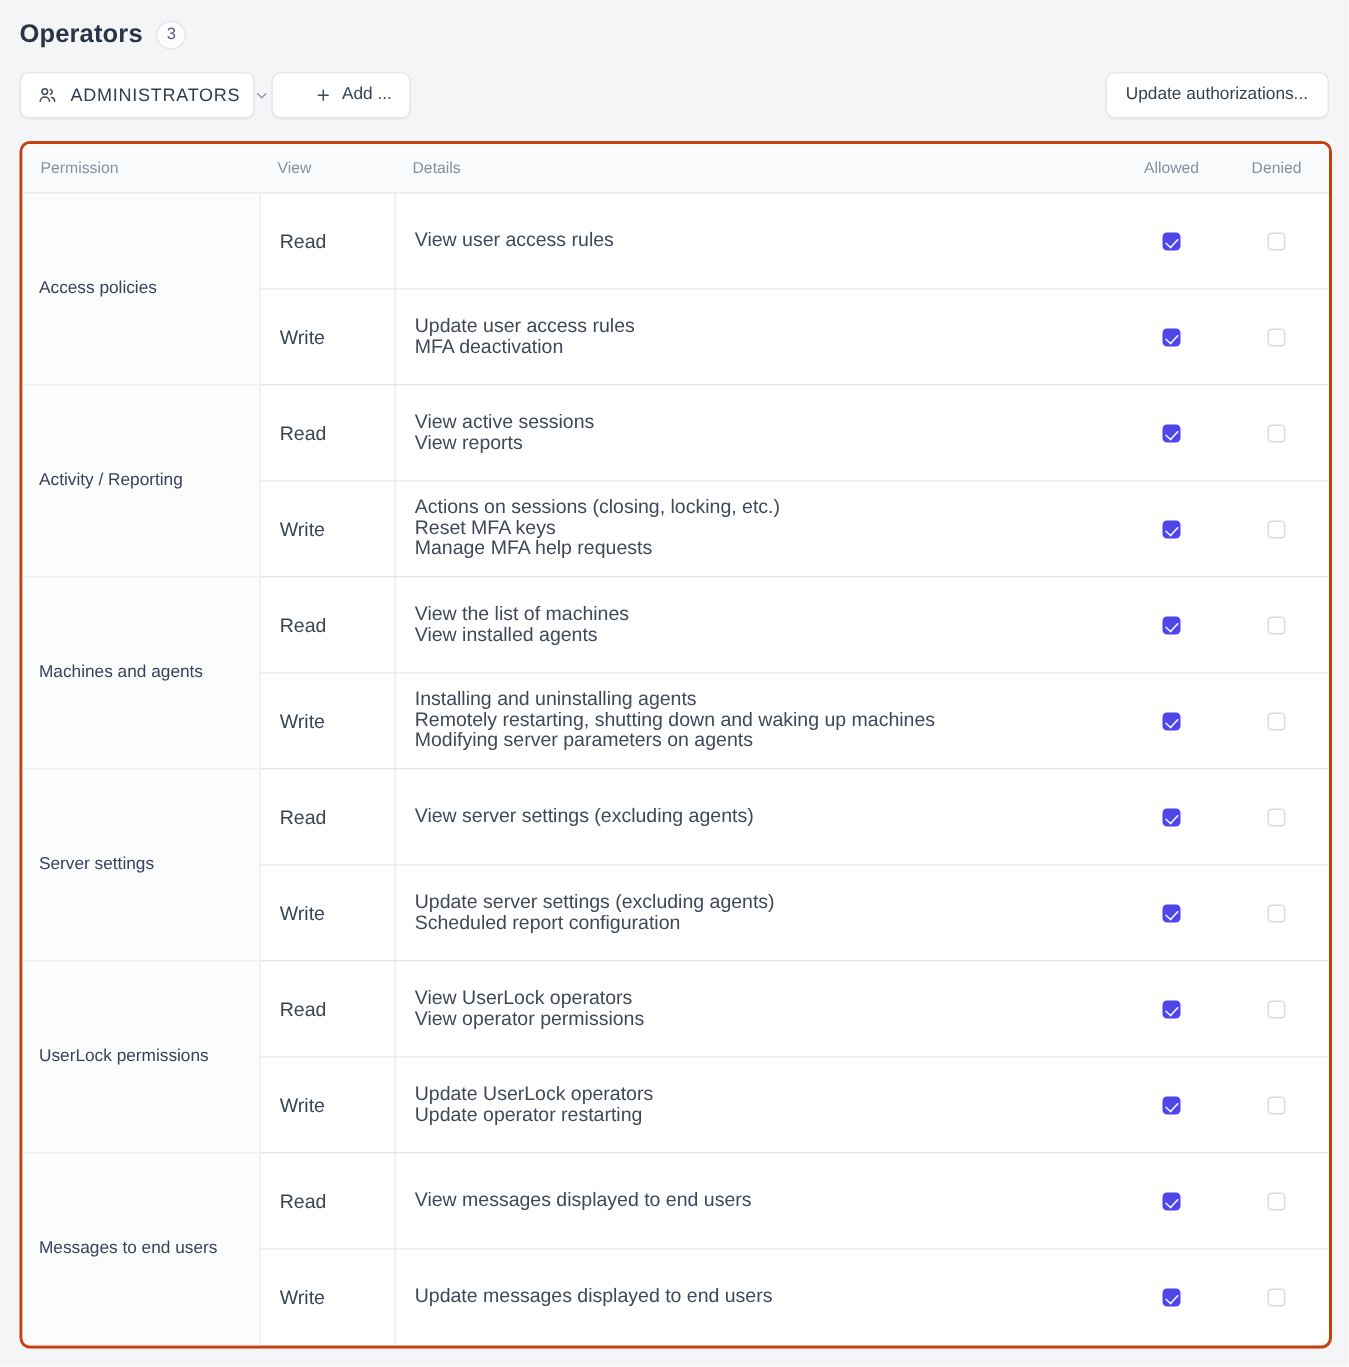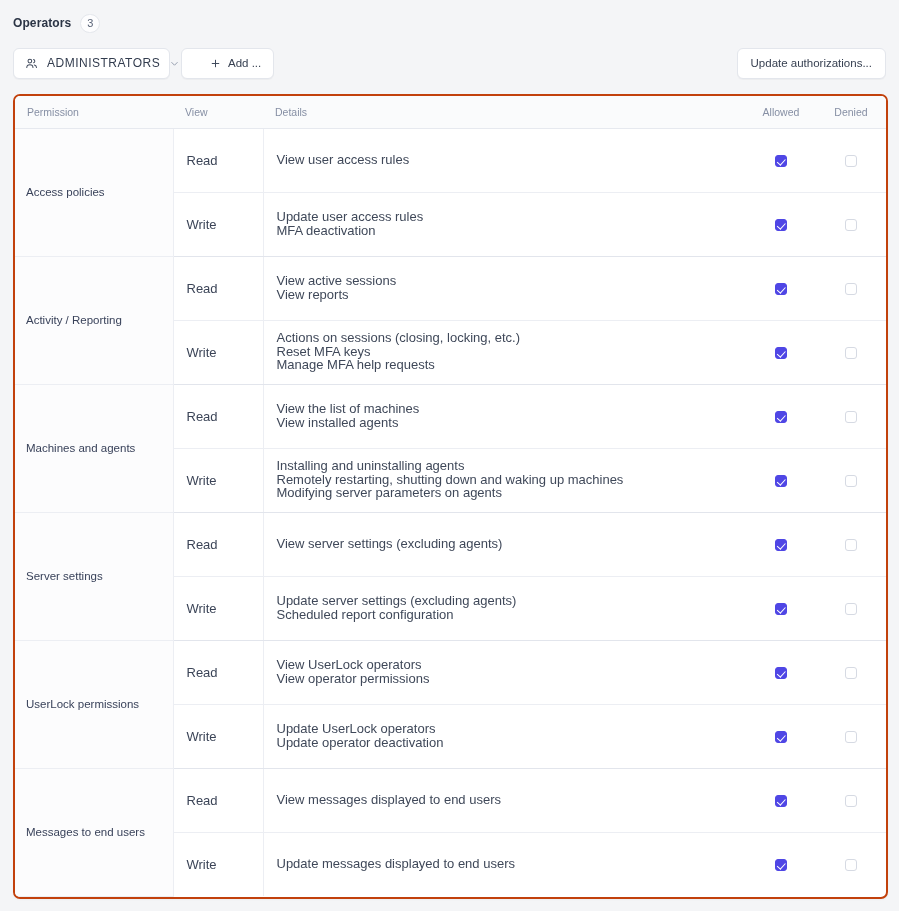--- a/index.html
+++ b/index.html
@@ -12,21 +12,21 @@
   }
   .page { width: 899px; height: 911px; position: relative; overflow: hidden; }
 
   
   .page-header {
     display: flex; align-items: center; gap: 9px;
     padding: 12px 0 0 13px;
     height: 34px;
   }
   .page-title {
-    font-size: 12px; font-weight: 700; color: #2b3445; letter-spacing: .1px;
+    font-size: 17px; font-weight: 700; color: #2b3445; letter-spacing: .1px;
   }
   .count-badge {
     min-width: 20px; height: 19px; padding: 0 6px;
     border: 1px solid #e4e7ec; border-radius: 10px;
     background: #fdfdfe; color: #5a6478;
     font-size: 11px; display: flex; align-items: center; justify-content: center;
   }
 
   
   .toolbar {
@@ -254,21 +254,21 @@
               <div class="line">View UserLock operators</div>
               <div class="line">View operator permissions</div>
             </td>
             <td class="check-cell"><span class="cb on"></span></td>
             <td class="check-cell"><span class="cb off"></span></td>
           </tr>
           <tr class="group-end">
             <td class="type-cell" style="height: 64px;">Write</td>
             <td class="det-cell">
               <div class="line">Update UserLock operators</div>
-              <div class="line">Update operator deactivation</div>
+              <div class="line">Update operator restarting</div>
             </td>
             <td class="check-cell"><span class="cb on"></span></td>
             <td class="check-cell"><span class="cb off"></span></td>
           </tr>
           <tr>
             <td class="perm-cell" rowspan="2">Messages to end users</td>
             <td class="type-cell" style="height: 64px;">Read</td>
             <td class="det-cell">
               <div class="line">View messages displayed to end users</div>
             </td>

